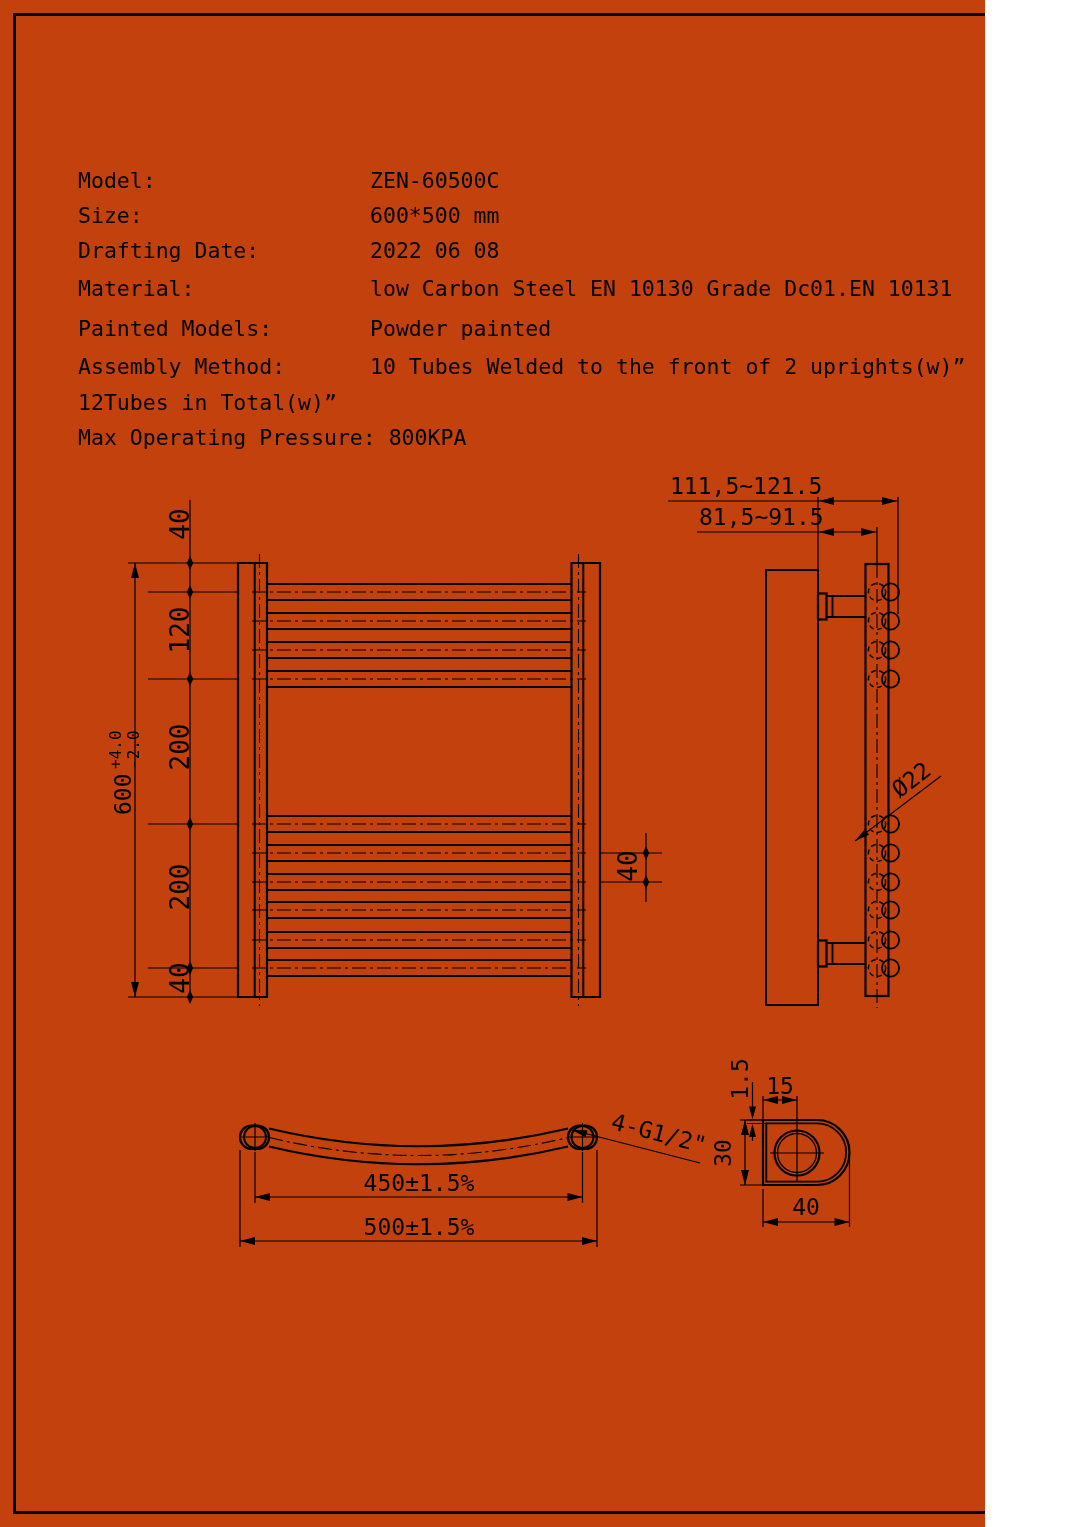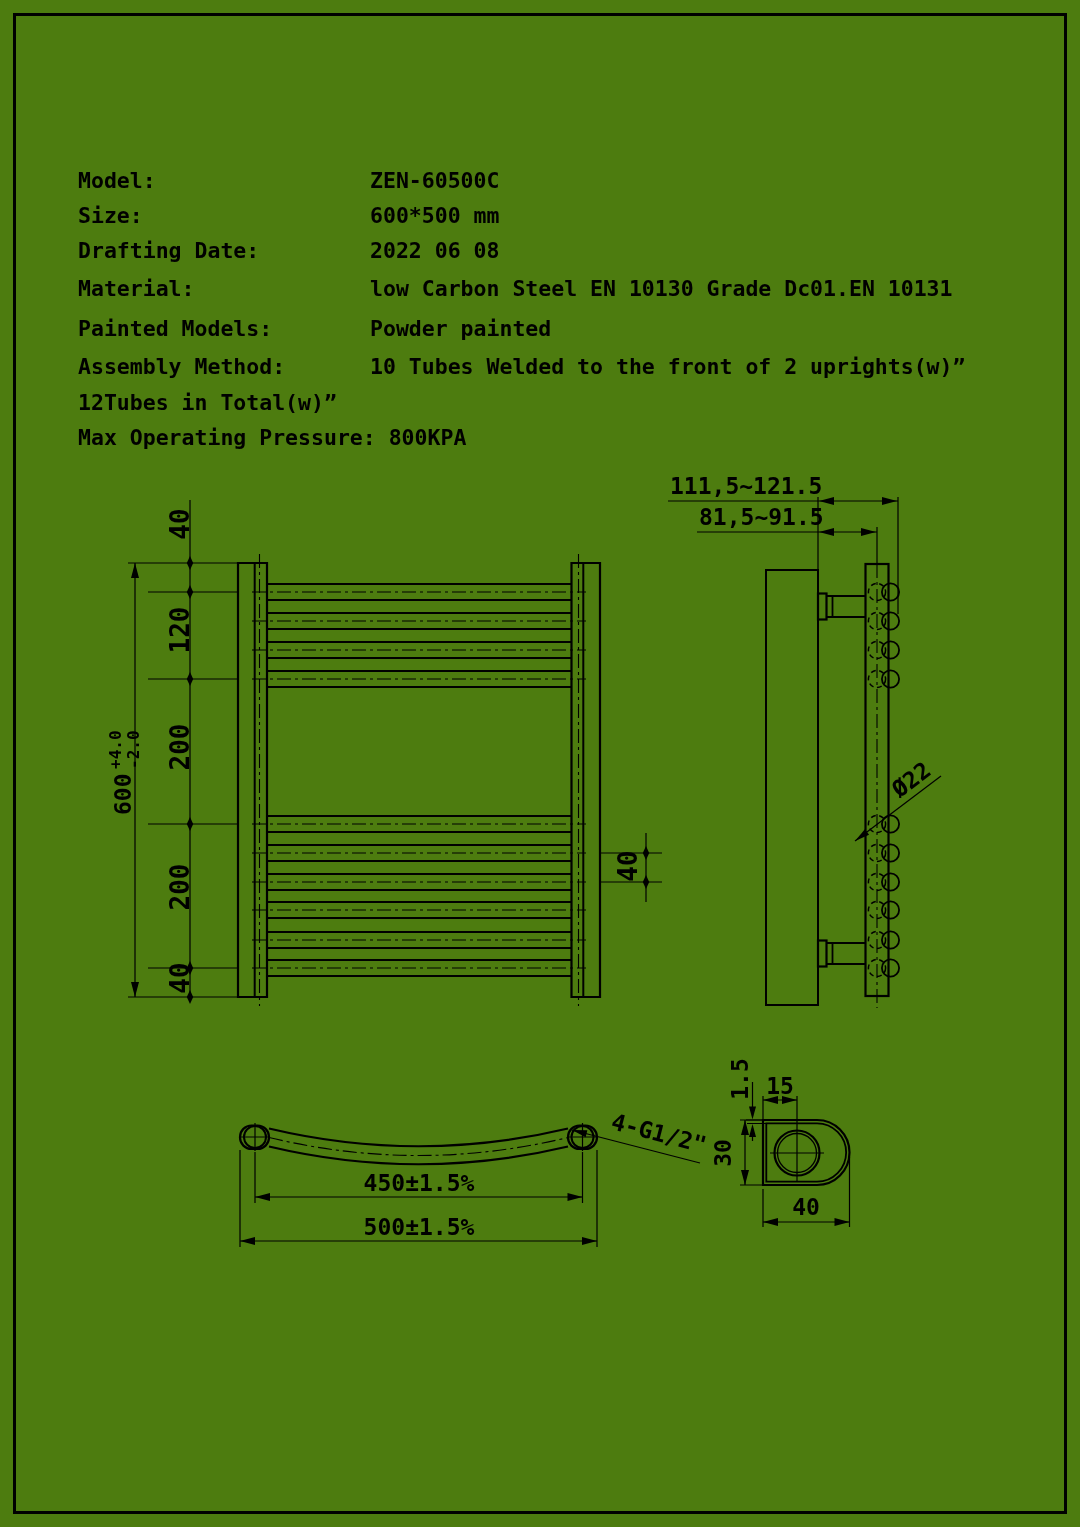--- a/index.html
+++ b/index.html
@@ -1,16 +1,16 @@
 <!DOCTYPE html>
 <html><head>
 <meta charset="utf-8">
 <style>
   html,body{margin:0;padding:0;background:#ffffff;}
-  #page{position:relative;width:1080px;height:1527px;background:#4d7c0f;overflow:hidden;font-weight:bold;}
+  #page{position:relative;width:985px;height:1527px;background:#c2410c;overflow:hidden;}
   svg{position:absolute;left:0;top:0;}
   svg path,svg rect,svg circle,svg line{stroke:#000;fill:none;}
   .obj{stroke-width:2.2;}
   .ob1{stroke-width:1.8;}
   .dim{stroke-width:1.2;}
   .cl{stroke-width:1.1;stroke-dasharray:14 4 3 4;}
   .dashc{stroke-width:1.5;stroke-dasharray:5 3.5;}
   .arr{fill:#000;stroke:none;}
   text{fill:#000;stroke:none;font-family:"DejaVu Sans Mono","Liberation Mono",monospace;}
   .ts{font-size:21.5px;}

